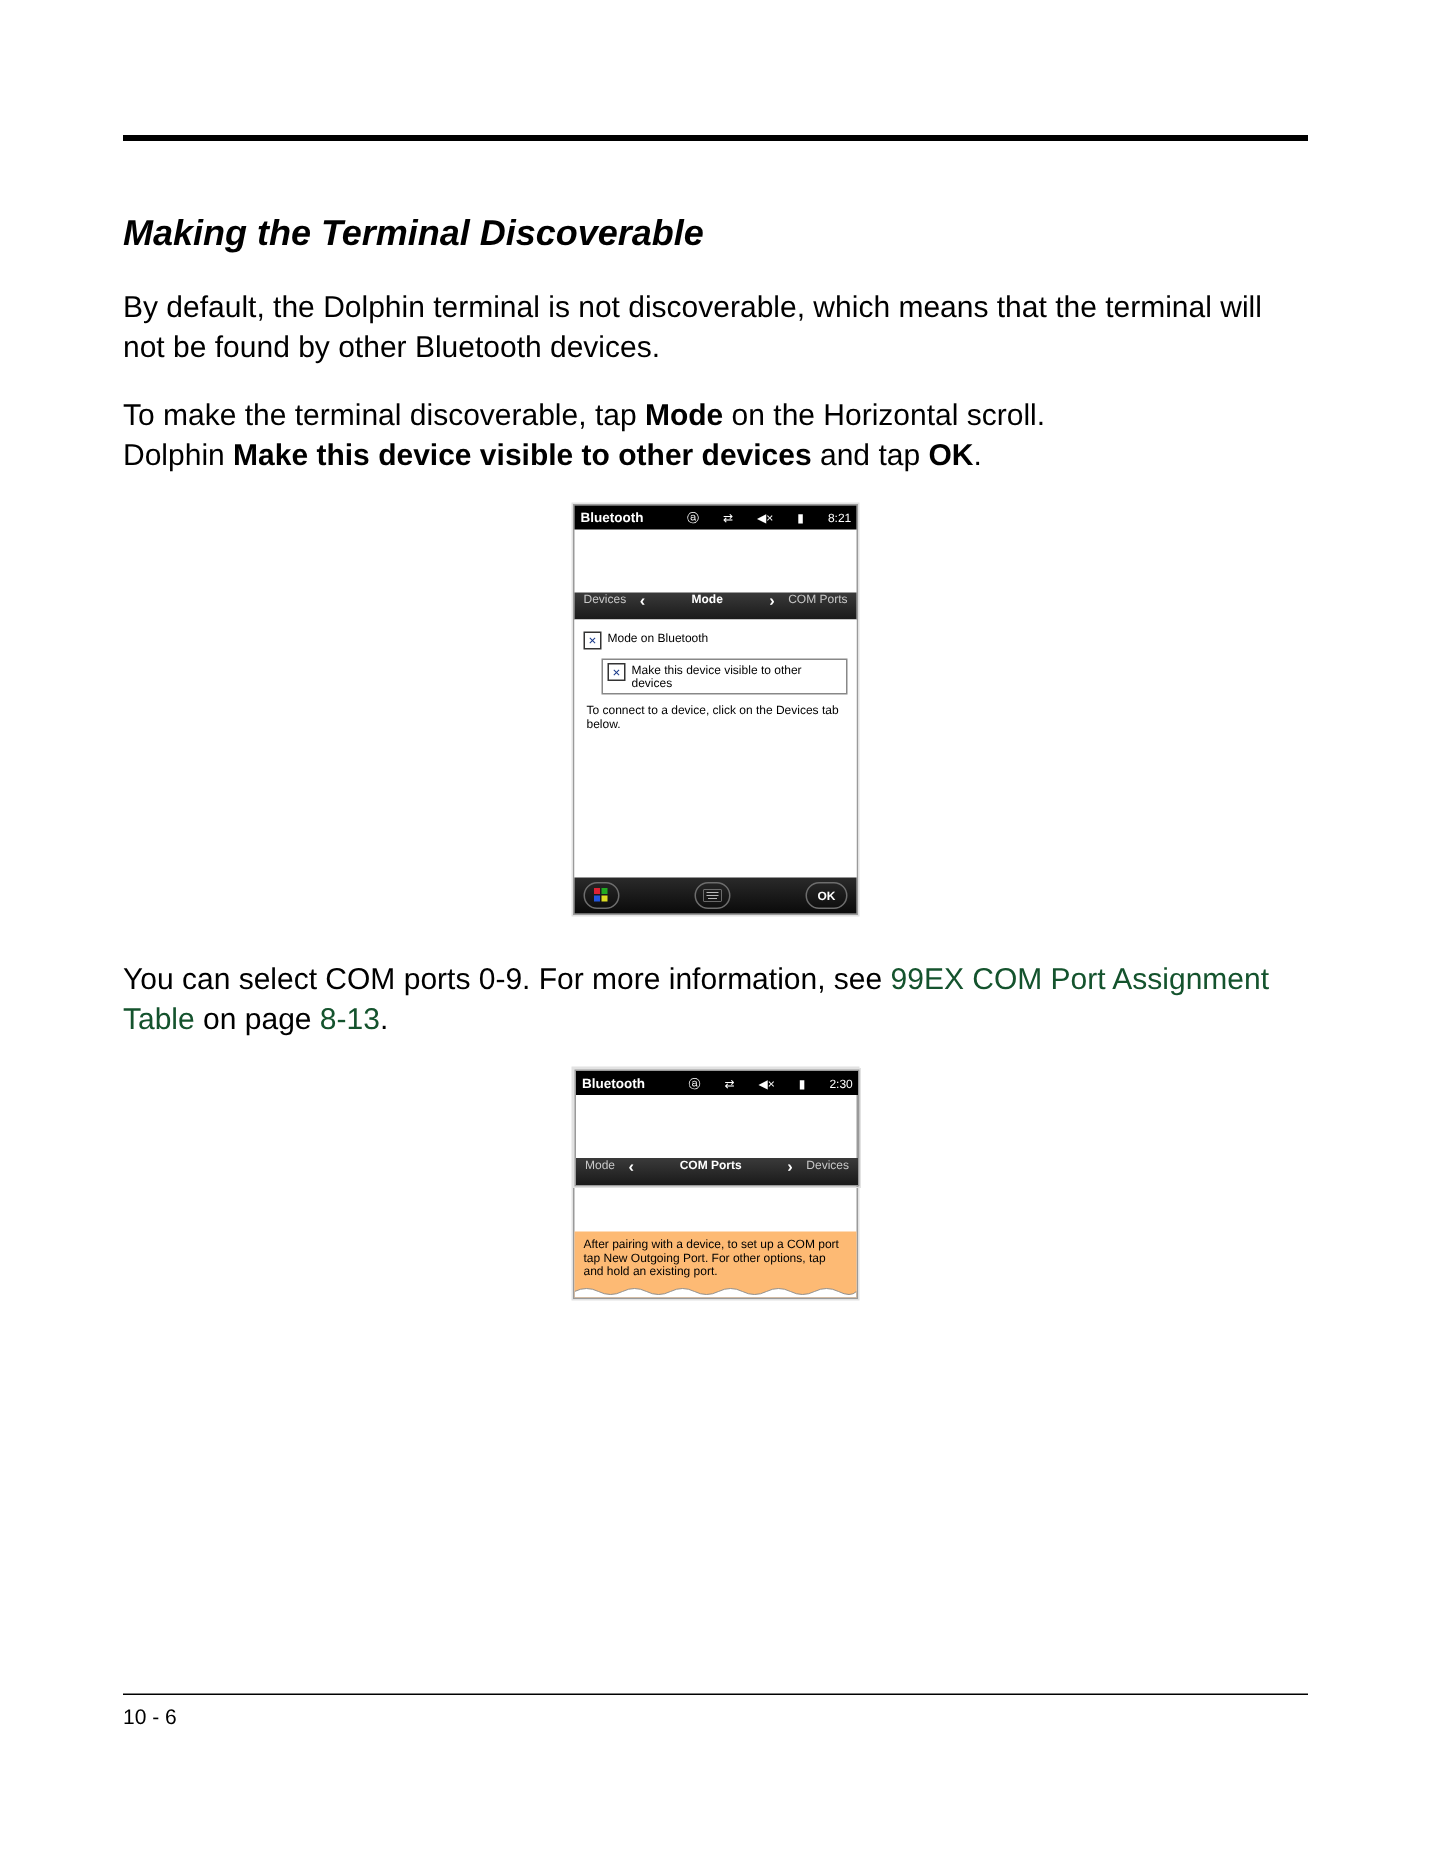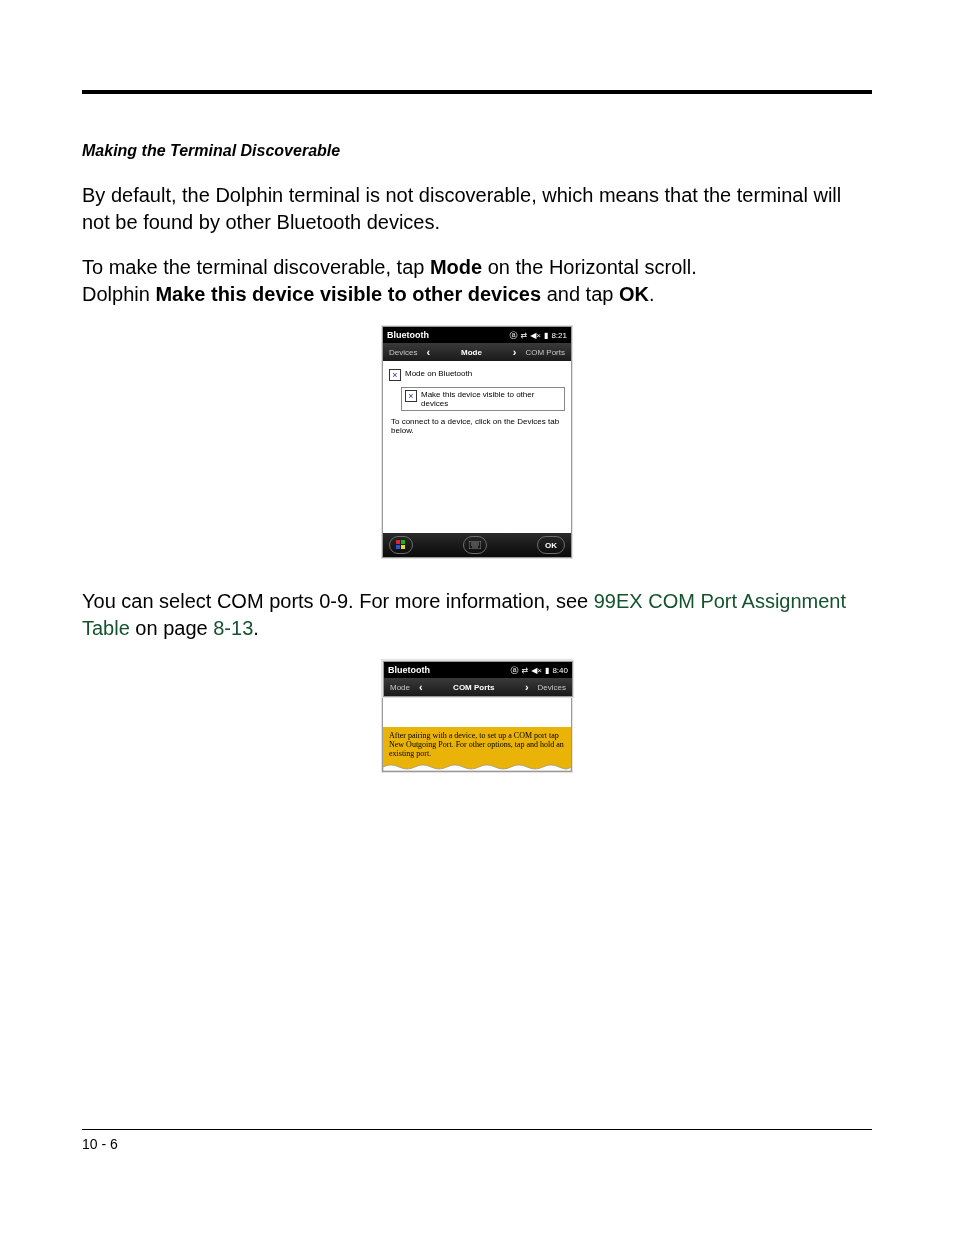--- a/index.html
+++ b/index.html
@@ -16,21 +16,21 @@
     position: relative;
   }
   .top-rule {
     border-top: 4px solid #000;
     margin-bottom: 48px;
   }
   h2 {
     font-family: Arial, Helvetica, sans-serif;
     font-weight: bold;
     font-style: italic;
-    font-size: 16px;
+    font-size: 24px;
     margin: 0 0 22px 0;
   }
   p.body {
     font-size: 20px;
     line-height: 1.35;
     margin: 0 0 18px 0;
   }
   .b { font-weight: bold; }
   a.link { color: #14532d; text-decoration: none; }
 
@@ -44,30 +44,31 @@
   }
   .shot .titlebar {
     background: #000;
     color: #fff;
     display: flex;
     align-items: center;
     height: 16px;
     padding: 0 4px;
     font-size: 9px;
     font-weight: bold;
+    gap: 13px;
   }
   .shot .titlebar .spacer { flex: 1; }
   .shot .titlebar .ico { margin-left: 3px; font-size: 8px; font-weight: normal; }
   .shot .scrollbar {
     background: linear-gradient(#3a3a3a, #1a1a1a);
     color: #fff;
     display: flex;
-    align-items: center;
     height: 18px;
     font-size: 8px;
+    margin-top: 42px;
   }
   .shot .scrollbar .tab { padding: 0 6px; color: #c8c8c8; }
   .shot .scrollbar .center { font-weight: bold; color: #fff; }
   .shot .scrollbar .chev { font-weight: bold; font-size: 11px; padding: 0 3px; color: #fff; }
   .shot .scrollbar .gap { flex: 1; }
 
   .shot .content {
     background: #fff;
     height: 172px;
     padding: 8px 6px;
@@ -100,21 +101,21 @@
     border: 1px solid #6d6d6d;
     border-radius: 9px;
     display: flex; align-items: center; justify-content: center;
   }
   .shot .rb.win svg { width: 10px; height: 10px; }
   .shot .rb.kb svg { width: 12px; height: 8px; }
   .shot .rb.ok { color: #fff; font-size: 8px; font-weight: bold; padding: 0 2px; }
 
   
   .shot2 { width: 188px; margin: 0 auto; border: 1px solid #9a9a9a; box-shadow: 0 0 0 1px #e2e2e2; font-family: Tahoma, Arial, sans-serif; }
-  .shot2 .content2 { background: #eab308; height: 44px; padding: 4px 6px 0 6px; font-size: 8px; box-sizing: border-box; position: relative; overflow: hidden; font-family: Liberation Serif, serif; }
+  .shot2 .content2 { background: #fdba74; height: 44px; padding: 4px 6px 0 6px; font-size: 8px; box-sizing: border-box; position: relative; overflow: hidden; }
   .shot2 .torn { position: absolute; left: 0; right: 0; bottom: 0; height: 8px; }
 
   .footer-rule {
     border-top: 1px solid #000;
     position: absolute;
     left: 82px; right: 82px;
     bottom: 50px;
   }
   .pagenum {
     position: absolute;
@@ -196,21 +197,21 @@
 
   <div class="shot2">
     <div class="shot">
       <div class="titlebar">
         <span>Bluetooth</span>
         <span class="spacer"></span>
         <span class="ico">ⓐ</span>
         <span class="ico">⇄</span>
         <span class="ico">◀×</span>
         <span class="ico">▮</span>
-        <span class="ico">8:40</span>
+        <span class="ico">2:30</span>
       </div>
       <div class="scrollbar">
         <span class="tab">Mode</span>
         <span class="chev">‹</span>
         <span class="gap"></span>
         <span class="tab center">COM Ports</span>
         <span class="gap"></span>
         <span class="chev">›</span>
         <span class="tab">Devices</span>
       </div>

